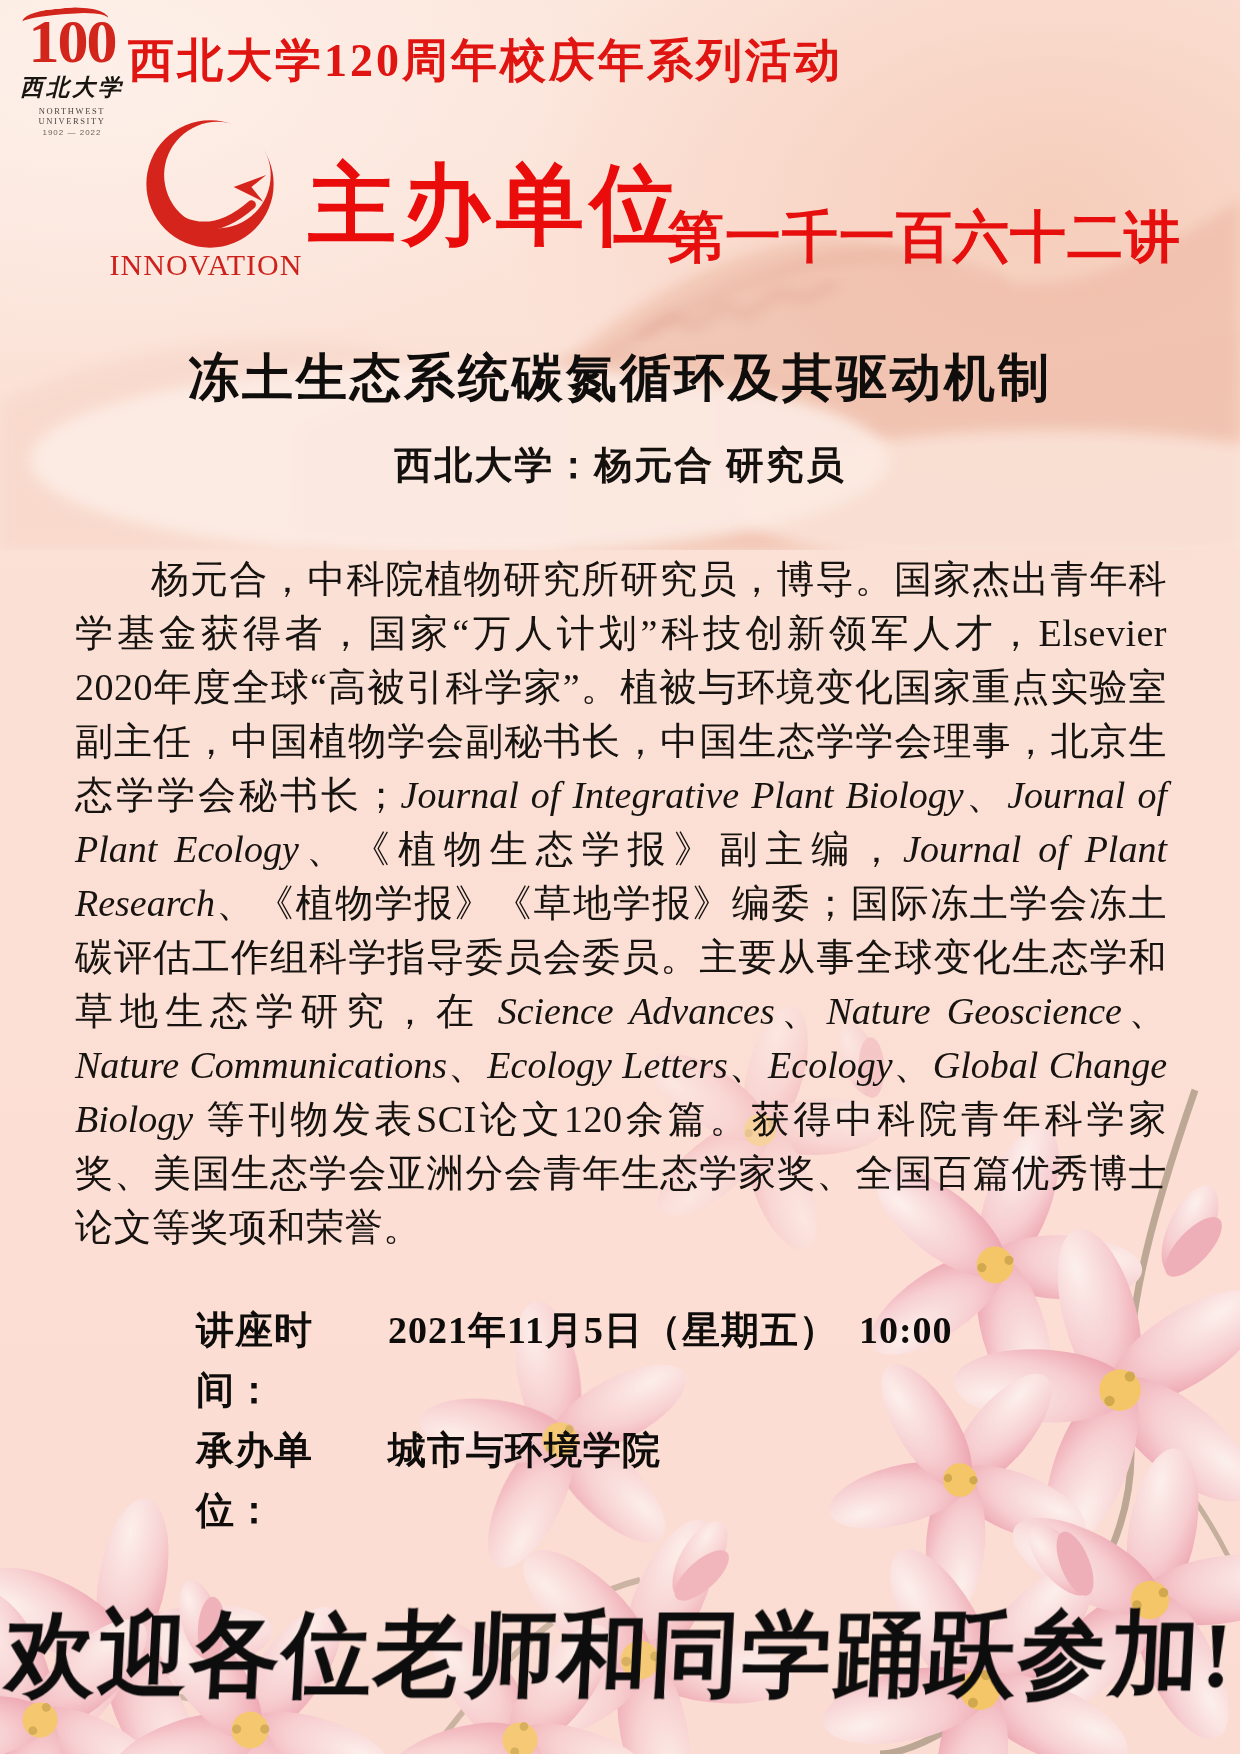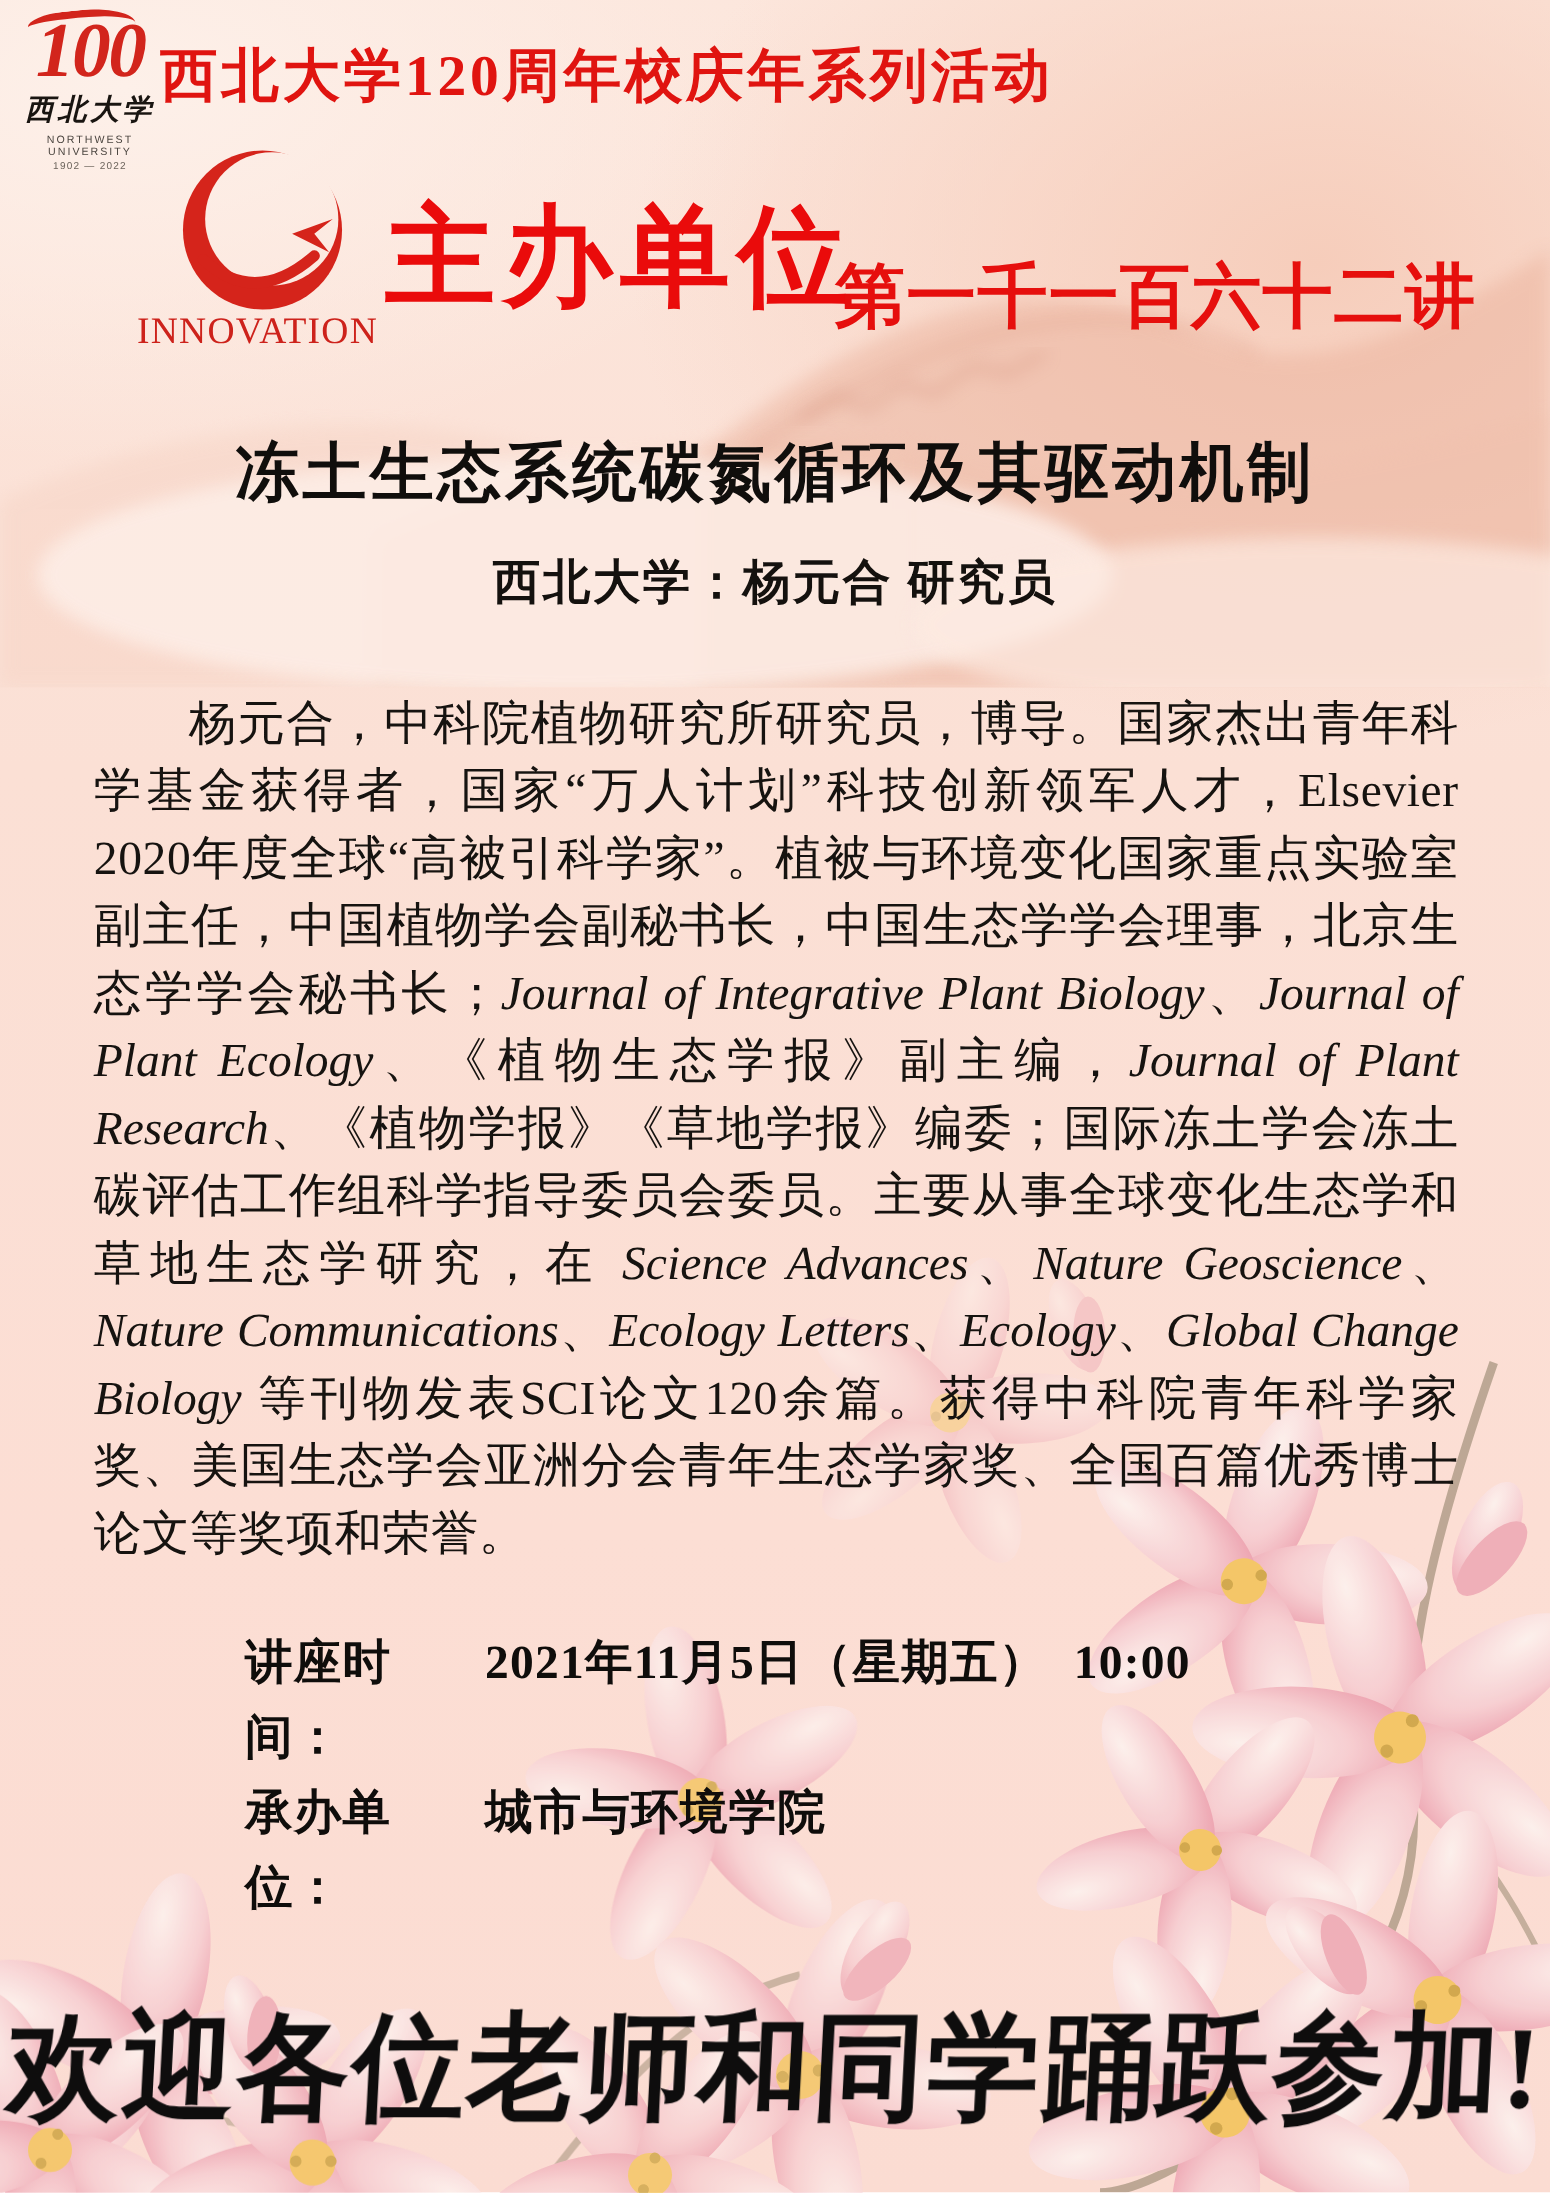--- a/index.html
+++ b/index.html
@@ -13,26 +13,26 @@
       linear-gradient(180deg,#fce6dc 0%, #fbe0d5 35%, #fcded4 70%, #fbdcd2 100%);
     font-family:"Liberation Serif","DejaVu Serif",serif;
     color:#151310;
   }
   .art{position:absolute;pointer-events:none;}
   .z-art{z-index:1;}
   .content{position:absolute;z-index:2;}
 
   
   .uni-logo{left:16px;top:12px;width:112px;text-align:center;}
-  .uni-mark{font-family:"Liberation Serif",serif;font-style:italic;font-weight:700;
+  .uni-mark{font-family:"Liberation Serif",serif;font-weight:700;
     font-size:62px;line-height:58px;color:#d2251c;letter-spacing:-2px;position:relative;}
   .uni-mark::before{content:"";position:absolute;left:6px;top:-4px;width:86px;height:10px;
     border-top:6px solid #d2251c;border-radius:60% 90% 30% 10%/100% 160% 10% 10%;transform:rotate(-6deg);}
   .uni-cn{font-size:23px;font-weight:700;color:#191511;letter-spacing:3px;margin-top:2px;font-style:italic;}
-  .uni-en{font-size:8.5px;color:#4c4640;letter-spacing:1.6px;margin-top:3px;font-family:Liberation Sans, sans-serif;}
+  .uni-en{font-size:8.5px;color:#4c4640;letter-spacing:1.6px;margin-top:3px;font-family:Liberation Serif, serif;}
   .uni-years{font-size:8px;color:#6b635b;letter-spacing:1px;margin-top:2px;font-family:"Liberation Sans",sans-serif;}
 
   .series-title{left:128px;top:30px;font-size:46px;font-weight:700;color:#e01410;letter-spacing:3px;}
 
   
   .innovation-svg{left:136px;top:110px;width:148px;height:148px;}
   .innovation-label{left:92px;top:248px;width:228px;text-align:center;
     font-size:30px;color:#cd221b;letter-spacing:1px;font-weight:400;}
   .forum-title{left:308px;top:146px;font-size:88px;font-weight:700;color:#ea0b0b;
     font-family:"Liberation Sans","DejaVu Sans",sans-serif;letter-spacing:6px;}

